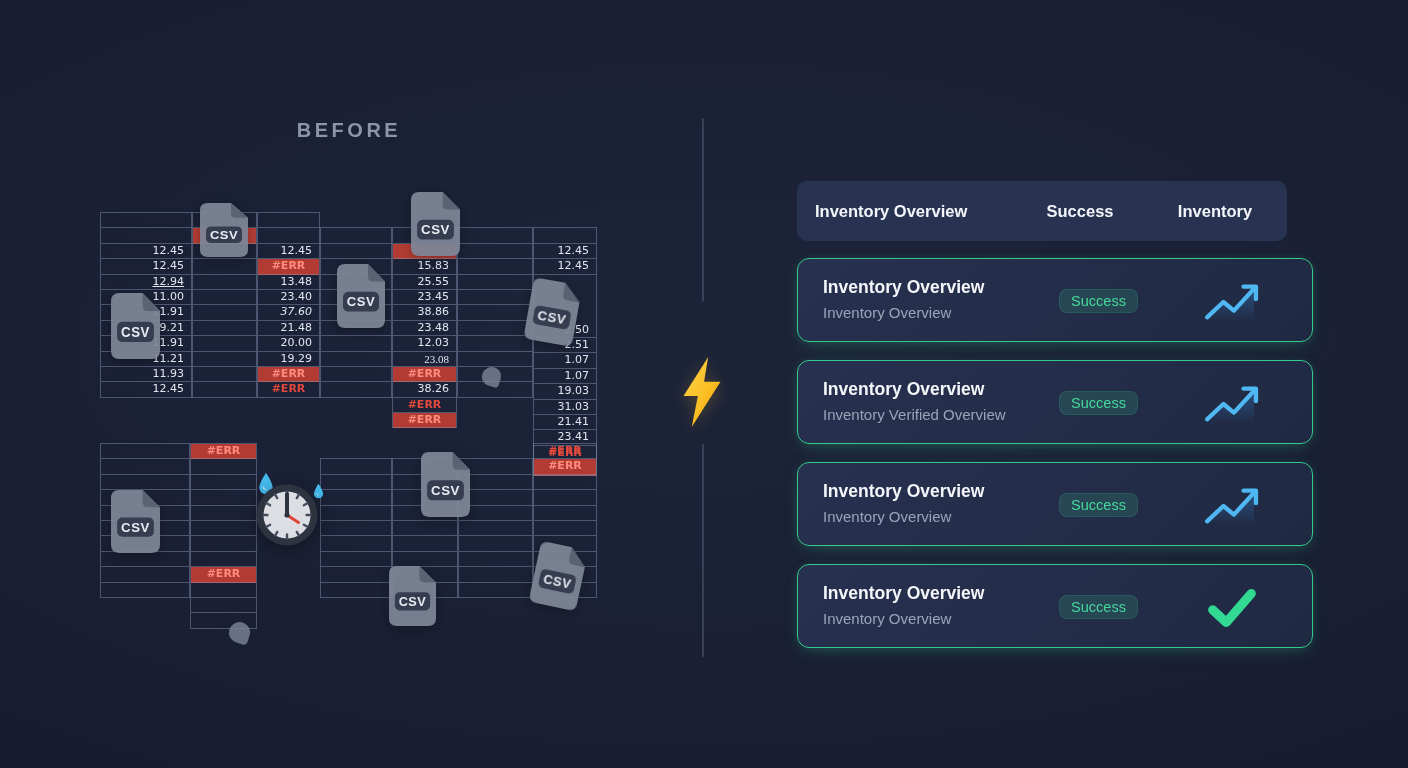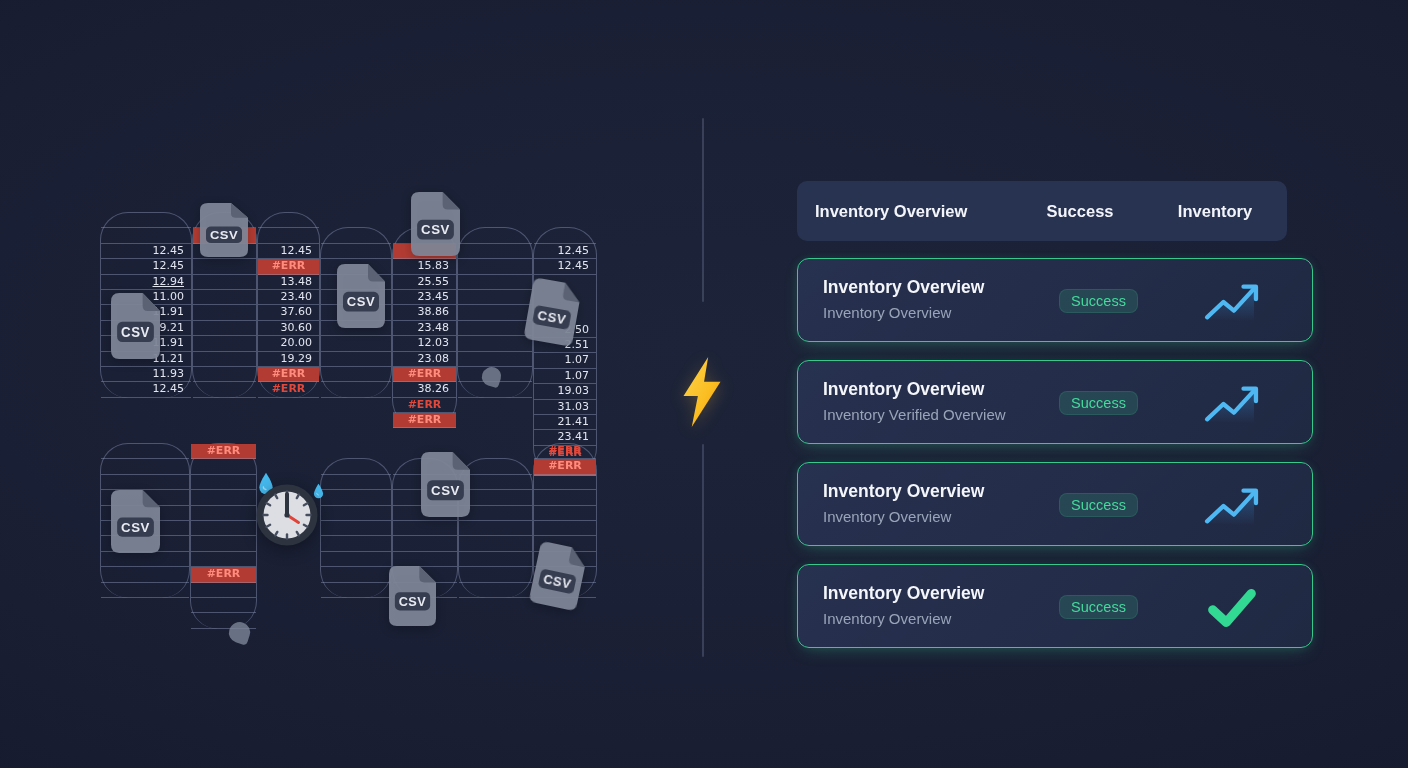--- a/index.html
+++ b/index.html
@@ -10,21 +10,21 @@
   }
   .section-title{
     position:absolute;top:119px;width:220px;text-align:center;
     font-size:20px;font-weight:bold;letter-spacing:3.5px;
   }
   #before-title{left:239px;color:#8d95a8;}
   #after-title{left:944px;color:#36d392;}
 
   
   .sheet-col{position:absolute;border-left:1px solid rgba(148,160,195,.42);border-top:1px solid rgba(148,160,195,.42);box-sizing:border-box;}
-  .sheet-col.last{border-right:1px solid rgba(148,160,195,.42);border-radius:28px;}
+  .sheet-col.last{border-right:1px solid rgba(148,160,195,.42);}
   .cell{
     box-sizing:border-box;border-bottom:1px solid rgba(148,160,195,.42);
     font-size:11px;line-height:14px;color:#e2e6f1;text-align:right;padding:0 7px 0 0;
     font-family:"DejaVu Sans",sans-serif;white-space:nowrap;overflow:hidden;
   }
   .cell.err-bg{background:#b23c33;color:#ff8b7d;font-weight:bold;text-align:center;padding:0 4px;}
   .cell.err-tx{color:#e0493c;font-weight:bold;text-align:center;padding:0 4px;}
 
   
   .csv-icon{position:absolute;filter:drop-shadow(0 3px 5px rgba(0,0,0,.25));}
@@ -61,20 +61,21 @@
     background:rgba(64,211,152,.16);box-shadow:inset 0 0 0 1px rgba(64,211,152,.14);
     color:#45d99c;font-size:14.5px;text-align:center;line-height:24px;
   }
   .card-icon{position:absolute;left:399px;top:19px;width:70px;height:47px;display:flex;align-items:center;justify-content:center;}
 </style>
 </head>
 <body>
 
 <div id="stage">
 
+  <div class="section-title" id="before-title">BEFORE</div>
 
   <div id="sheets">
       <div class="sheet-col last" style="left: 100px; top: 212px; width: 92px;">
         <div class="cell" style="height: 15.4px;"></div>
         <div class="cell" style="height: 15.4px;"></div>
         <div class="cell" style="height: 15.4px;">12.45</div>
         <div class="cell" style="height: 15.4px;">12.45</div>
         <div class="cell" style="height: 15.4px; text-decoration: underline;">12.94</div>
         <div class="cell" style="height: 15.4px;">11.00</div>
         <div class="cell" style="height: 15.4px;">11.91</div>
@@ -98,22 +99,22 @@
         <div class="cell" style="height: 15.4px;"></div>
         <div class="cell" style="height: 15.4px;"></div>
       </div>
       <div class="sheet-col last" style="left: 257px; top: 212px; width: 63px;">
         <div class="cell" style="height: 15.4px;"></div>
         <div class="cell" style="height: 15.4px;"></div>
         <div class="cell" style="height: 15.4px;">12.45</div>
         <div class="cell err-bg" style="height: 15.4px;">#ERR</div>
         <div class="cell" style="height: 15.4px;">13.48</div>
         <div class="cell" style="height: 15.4px;">23.40</div>
-        <div class="cell" style="height: 15.4px;">37.60</div>
-        <div class="cell" style="height: 15.4px;">30.60</div>
+        <div class="cell" style="height: 15.4px; font-style: italic;">37.60</div>
+        <div class="cell" style="height: 15.4px;">21.48</div>
         <div class="cell" style="height: 15.4px;">20.00</div>
         <div class="cell" style="height: 15.4px;">19.29</div>
         <div class="cell err-bg" style="height: 15.4px;">#ERR</div>
         <div class="cell err-tx" style="height: 15.4px;">#ERR</div>
       </div>
       <div class="sheet-col last" style="left: 320px; top: 227.4px; width: 72px;">
         <div class="cell" style="height: 15.4px;"></div>
         <div class="cell" style="height: 15.4px;"></div>
         <div class="cell" style="height: 15.4px;"></div>
         <div class="cell" style="height: 15.4px;"></div>
@@ -127,21 +128,21 @@
       </div>
       <div class="sheet-col last" style="left: 392px; top: 227.4px; width: 65px;">
         <div class="cell" style="height: 15.4px;"></div>
         <div class="cell err-bg" style="height: 15.4px;"></div>
         <div class="cell" style="height: 15.4px;">15.83</div>
         <div class="cell" style="height: 15.4px;">25.55</div>
         <div class="cell" style="height: 15.4px;">23.45</div>
         <div class="cell" style="height: 15.4px;">38.86</div>
         <div class="cell" style="height: 15.4px;">23.48</div>
         <div class="cell" style="height: 15.4px;">12.03</div>
-        <div class="cell" style="height: 15.4px;">23.08</div>
+        <div class="cell" style="height: 15.4px; font-family: Liberation Serif, serif;">23.08</div>
         <div class="cell err-bg" style="height: 15.4px;">#ERR</div>
         <div class="cell" style="height: 15.4px;">38.26</div>
         <div class="cell err-tx" style="height: 15.4px;">#ERR</div>
         <div class="cell err-bg" style="height: 15.4px;">#ERR</div>
       </div>
       <div class="sheet-col last" style="left: 457px; top: 227.4px; width: 76px;">
         <div class="cell" style="height: 15.4px;"></div>
         <div class="cell" style="height: 15.4px;"></div>
         <div class="cell" style="height: 15.4px;"></div>
         <div class="cell" style="height: 15.4px;"></div>

